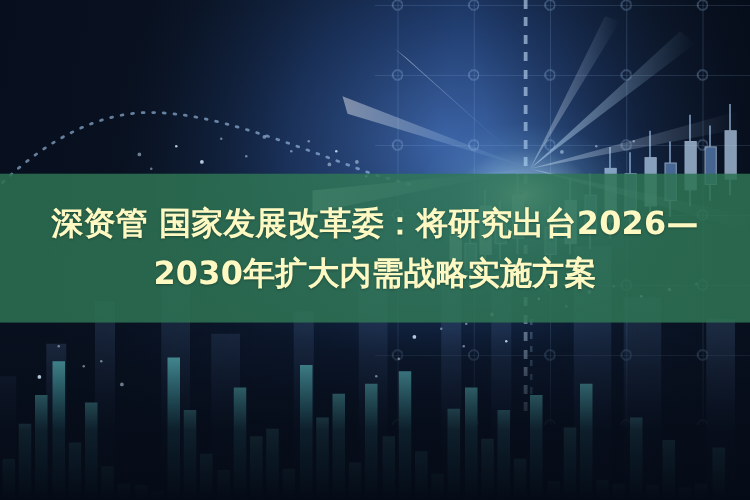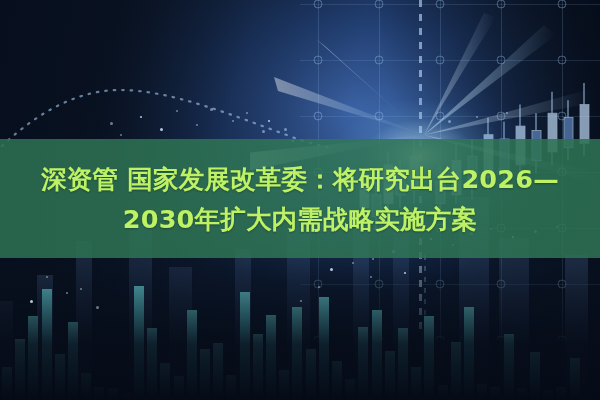--- a/index.html
+++ b/index.html
@@ -117,21 +117,21 @@
   #title-wrap {
     position: absolute;
     left: 0; top: 139px; width: 600px; height: 119px;
     display: flex;
     align-items: center;
     justify-content: center;
     box-sizing: border-box;
     padding: 0 12px;
   }
   #title {
-    color: #bef264;
+    color: #fef9c3;
     font-size: 25.5px;
     font-weight: bold;
     line-height: 40px;
     letter-spacing: 0.2px;
     text-align: center;
     text-shadow: 0 1px 2px rgba(0,0,0,0.28);
     margin: 4px;
   }
 
   

